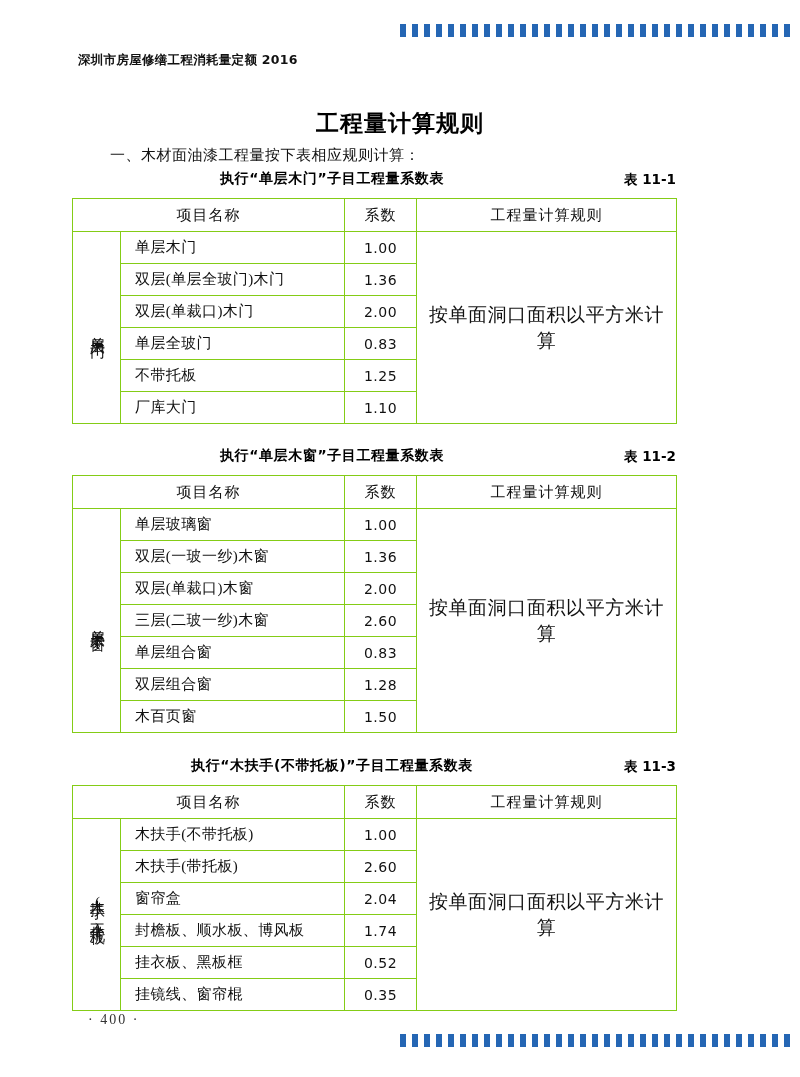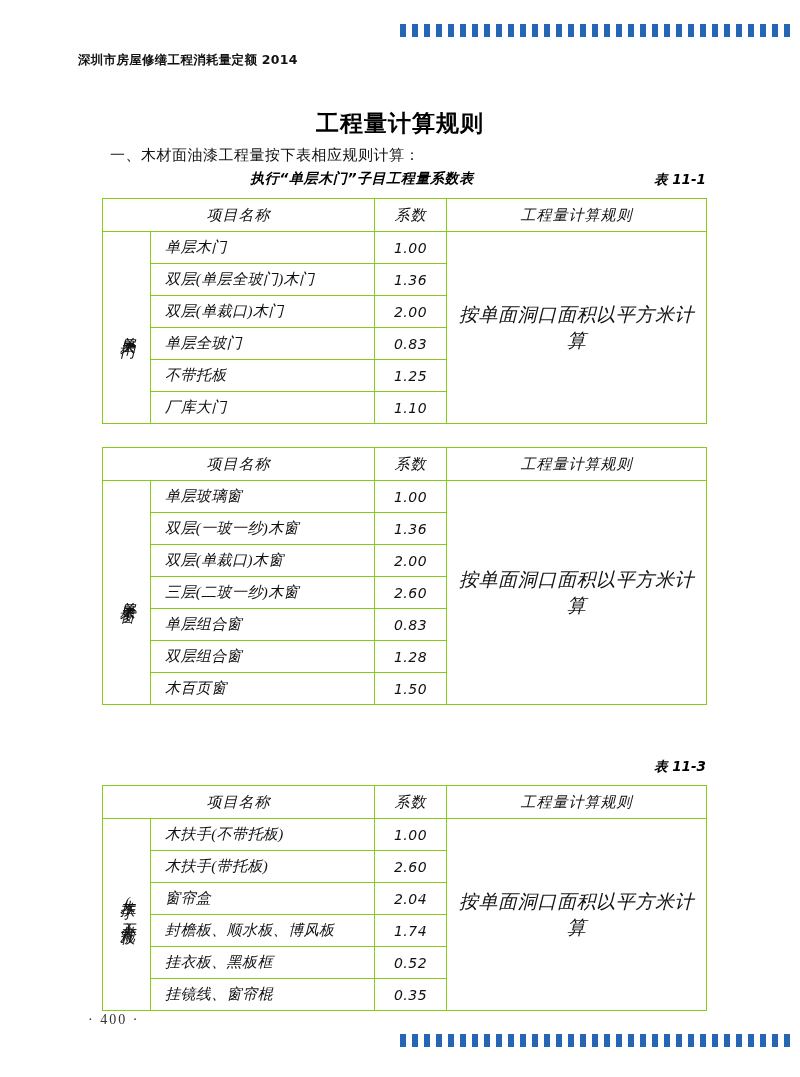--- a/index.html
+++ b/index.html
@@ -69,23 +69,22 @@
     left: 110px;
     top: 146px;
     font-size: 15px;
     letter-spacing: 0.5px;
     color: #111;
   }
 
   
   .table-block {
     position: absolute;
-    left: 102px;
+    left: 72px;
     width: 604px;
-    font-style: italic;
   }
   #table-block-1 { top: 170px; }
   #table-block-2 { top: 447px; }
   #table-block-3 { top: 757px; }
 
   .caption-row {
     position: relative;
     height: 26px;
     margin-bottom: 2px;
   }
@@ -218,21 +217,21 @@
     <span class="dash" style="background: rgb(37, 102, 180);"></span>
     <span class="dash" style="background: rgb(37, 102, 180);"></span>
     <span class="dash" style="background: rgb(37, 102, 180);"></span>
     <span class="dash" style="background: rgb(37, 102, 180);"></span>
     <span class="dash" style="background: rgb(37, 102, 180);"></span>
     <span class="dash" style="background: rgb(37, 102, 180);"></span>
     <span class="dash" style="background: rgb(37, 102, 180);"></span>
     <span class="dash" style="background: rgb(37, 102, 180);"></span>
   </div>
 
-<div class="running-head">深圳市房屋修缮工程消耗量定额 2014</div>
+<div class="running-head">深圳市房屋修缮工程消耗量定额 2016</div>
 
 <div class="page-title">工程量计算规则</div>
 
 <div class="intro-line">一、木材面油漆工程量按下表相应规则计算：</div>
 
 <div class="table-block" id="table-block-1">
   <div class="caption-row">
     <div class="table-caption">执行“单层木门”子目工程量系数表</div>
     <div class="table-number">表 11-1</div>
   </div>
@@ -275,20 +274,24 @@
       </tr>
       <tr>
         <td class="item-name">厂库大门</td>
         <td class="coef-value">1.10</td>
       </tr>
     </tbody>
   </table>
 </div>
 
 <div class="table-block" id="table-block-2">
+  <div class="caption-row">
+    <div class="table-caption">执行“单层木窗”子目工程量系数表</div>
+    <div class="table-number">表 11-2</div>
+  </div>
   <table class="coef-table">
     <colgroup>
       <col class="col-vert">
         <col class="col-name">
         <col class="col-coef">
         <col class="col-rule">
     </colgroup>
     <thead>
       <tr>
         <th colspan="2">项目名称</th>
@@ -326,20 +329,21 @@
       <tr>
         <td class="item-name">木百页窗</td>
         <td class="coef-value">1.50</td>
       </tr>
     </tbody>
   </table>
 </div>
 
 <div class="table-block" id="table-block-3">
   <div class="caption-row">
+    <div class="table-caption">执行“木扶手(不带托板)”子目工程量系数表</div>
     <div class="table-number">表 11-3</div>
   </div>
   <table class="coef-table">
     <colgroup>
       <col class="col-vert">
         <col class="col-name">
         <col class="col-coef">
         <col class="col-rule">
     </colgroup>
     <thead>

